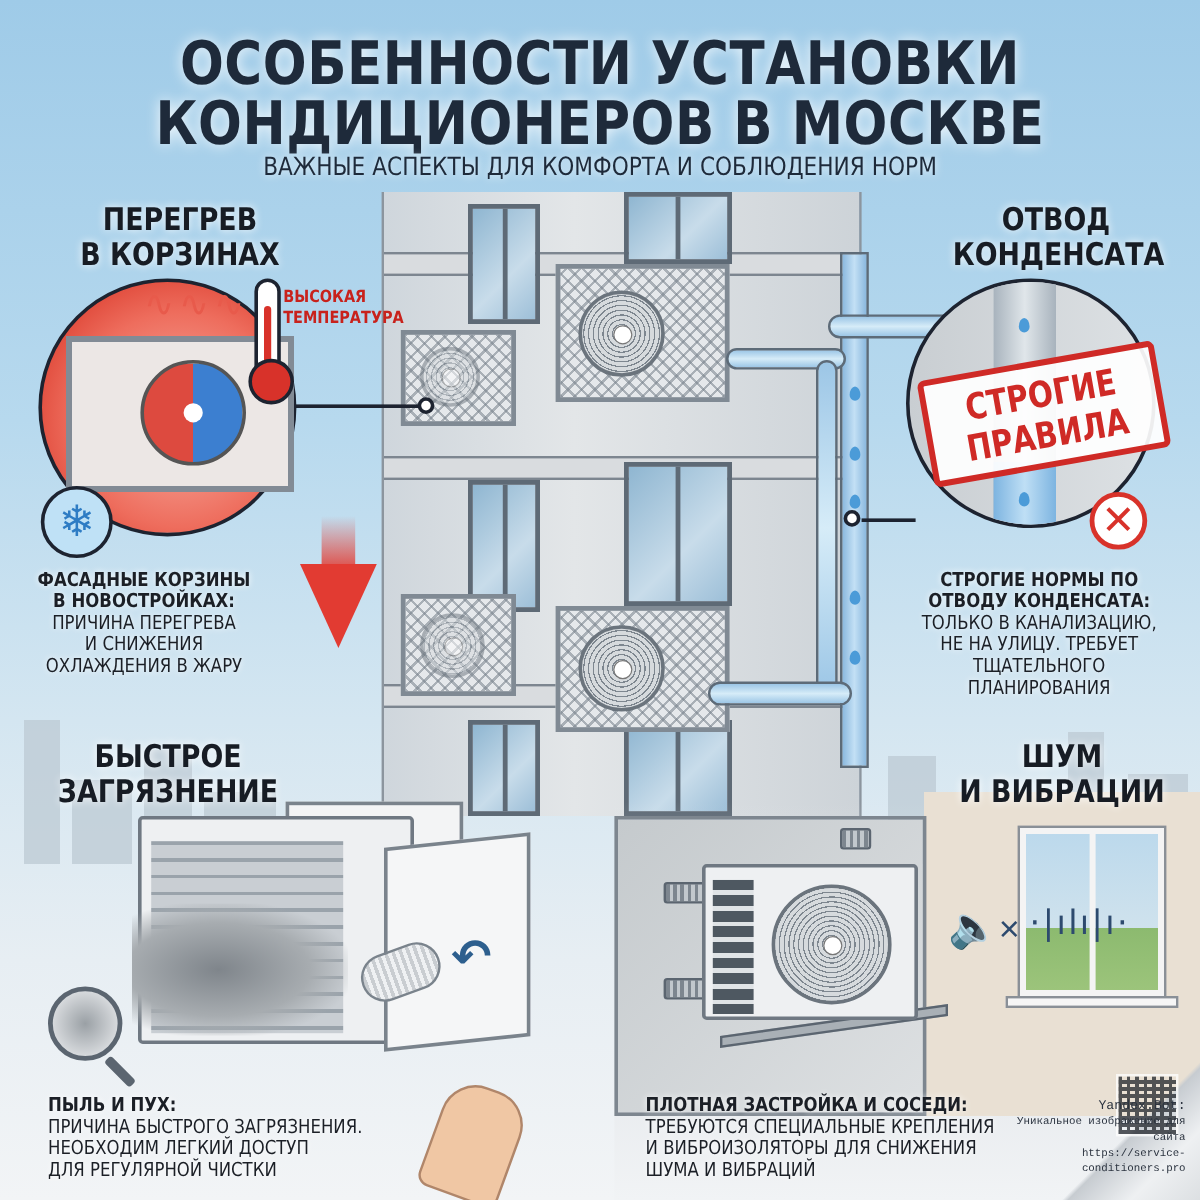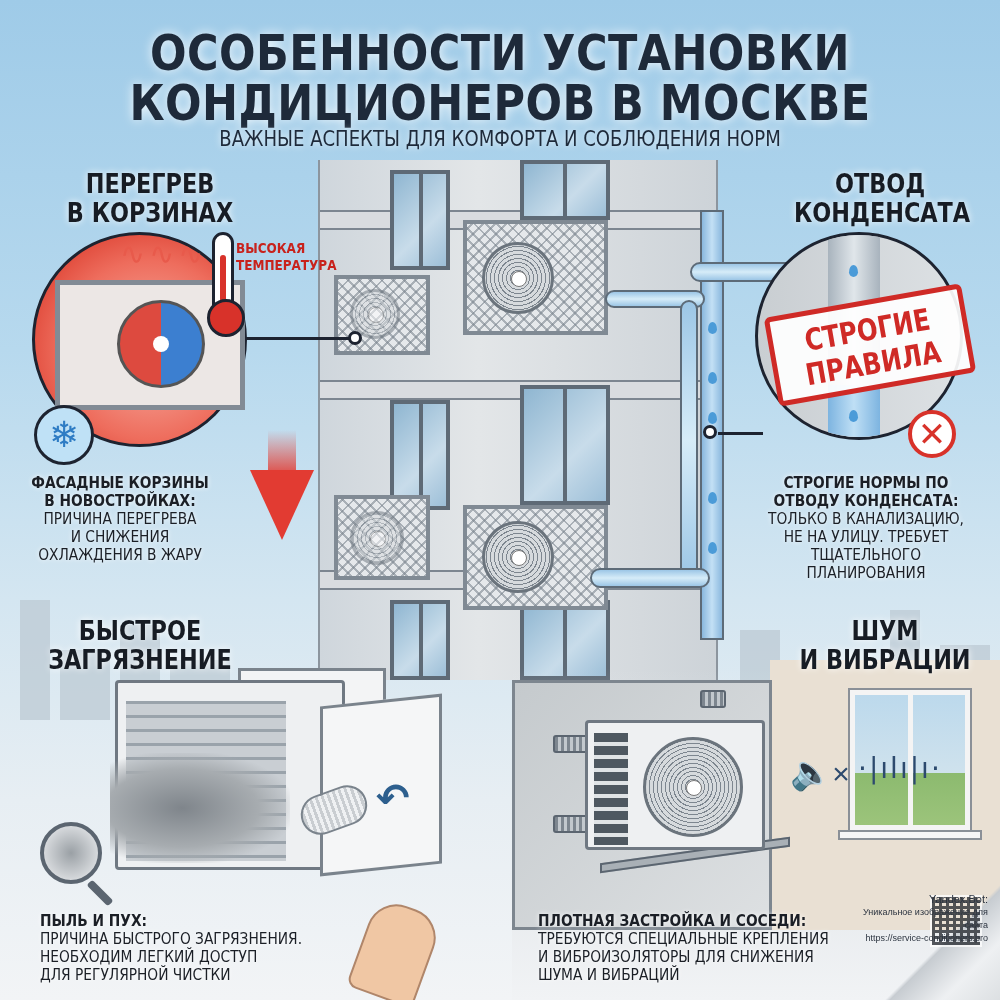--- a/index.html
+++ b/index.html
@@ -110,21 +110,21 @@
   .bracket { left: 600px; top: 850px; width: 190px; height: 10px; background: #a9b0b6; border: 2px solid #5b6570; transform: skewY(-8deg); }
   .speaker { left: 790px; top: 752px; font-size: 34px; color: #4a6b8f; }
   .wave { left: 828px; top: 752px; font-size: 28px; color: #2d4a6e; letter-spacing: 2px; font-family: "DejaVu Sans", sans-serif; }
 
   .page-curl { left: 880px; top: 880px; width: 130px; height: 130px;
     background: linear-gradient(135deg, rgba(255,255,255,0) 48%, #c7ccd1 50%, #eef0f2 70%, #d6dadd);
     border-top-left-radius: 80px; }
   .qr { left: 930px; top: 895px; width: 52px; height: 52px; background:
      repeating-linear-gradient(0deg, #1f2329 0 3px, transparent 3px 6px),
      repeating-linear-gradient(90deg, #1f2329 0 3px, transparent 3px 7px); opacity: .75; border: 2px solid #fff; }
-  .credit { left: 840px; top: 893px; width: 148px; text-align: right; font-size: 9px; line-height: 13px; color: #2c3440; font-family: Liberation Sans, sans-serif; }
+  .credit { left: 840px; top: 916px; width: 148px; text-align: right; font-size: 9px; line-height: 13px; color: #2c3440; font-family: Liberation Mono, monospace; }
   .credit .yb { font-size: 11px; }
 </style>
 </head>
 <body>
 
 <div class="abs skyline">
   <div style="left:20px;width:30px;height:120px;"></div>
   <div style="left:60px;width:50px;height:70px;"></div>
   <div style="left:120px;width:40px;height:95px;"></div>
   <div style="left:170px;width:60px;height:60px;"></div>

